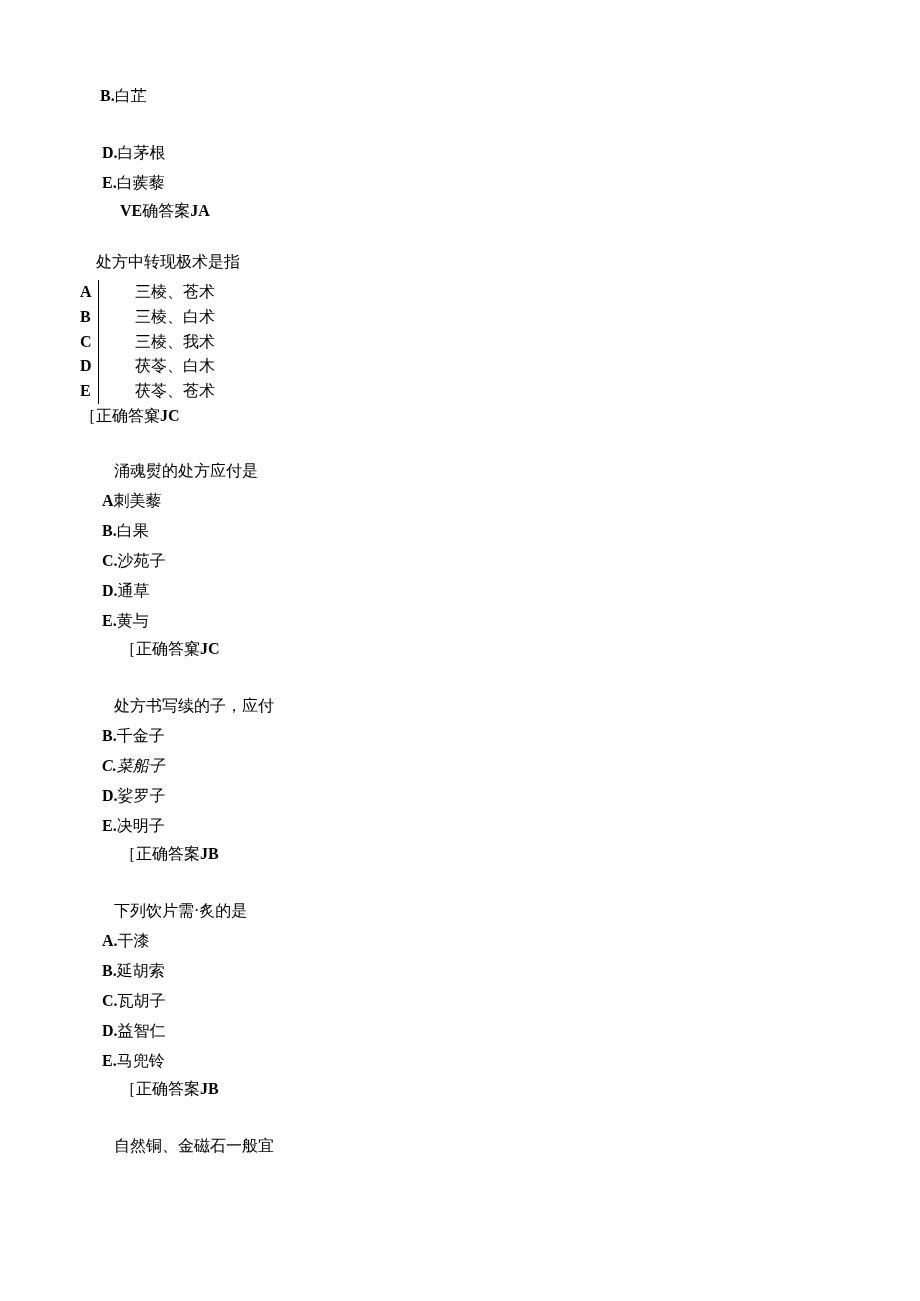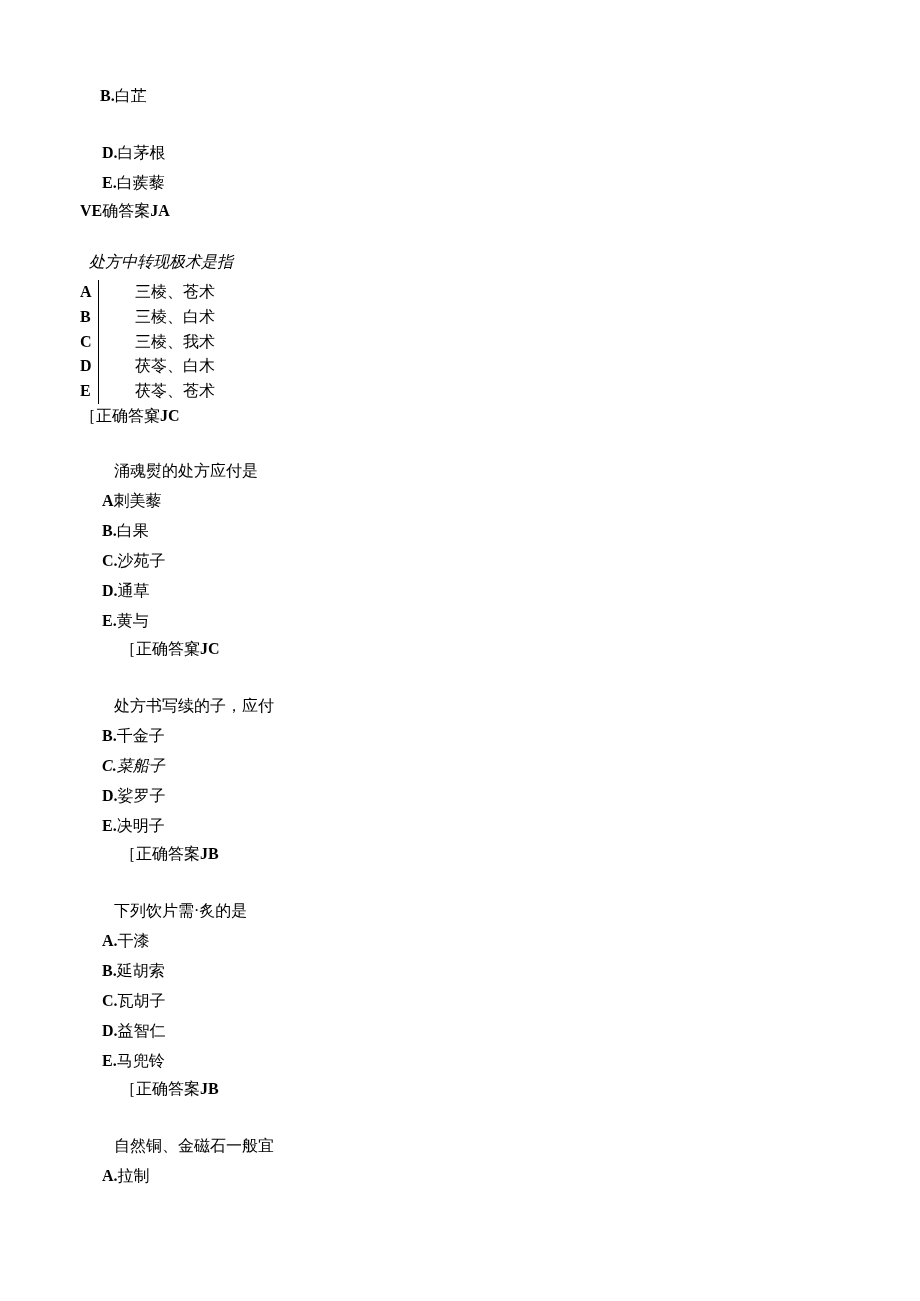--- a/index.html
+++ b/index.html
@@ -20,20 +20,21 @@
   }
   .opt {
     margin-left: 22px;
   }
   .opt-b1 {
     margin-left: 20px;
     padding-top: 6px;
     padding-bottom: 28px;
   }
   .answer1 {
+    margin-left: 40px;
     margin-top: 6px;
     margin-bottom: 28px;
   }
   .answer {
     margin-left: 40px;
     margin-top: 6px;
     margin-bottom: 30px;
   }
   .stem-indent {
     margin-left: 34px;
@@ -58,22 +59,21 @@
     padding-left: 4px;
     margin-left: 32px;
   }
   .bold {
     font-weight: bold;
   }
   .italic {
     font-style: italic;
   }
   .stem-no-indent {
-    margin-left: 9px;
-    font-style: italic;
+    margin-left: 16px;
   }
   .ta-answer {
     margin-left: 0;
     margin-top: 2px;
     margin-bottom: 28px;
   }
 </style>
 </head>
 <body>
 
@@ -170,17 +170,14 @@
     <span class="bold">D.</span><span>益智仁</span>
   </div>
   <div class="line opt">
     <span class="bold">E.</span><span>马兜铃</span>
   </div>
   <div class="answer">
     ［正确答案<span class="bold">JB</span>
   </div>
 
   <div class="line stem-indent">自然铜、金磁石一般宜</div>
-  <div class="line opt">
-    <span class="bold">A.</span><span>拉制</span>
-  </div>
 
 </div>
 
 </body></html>

